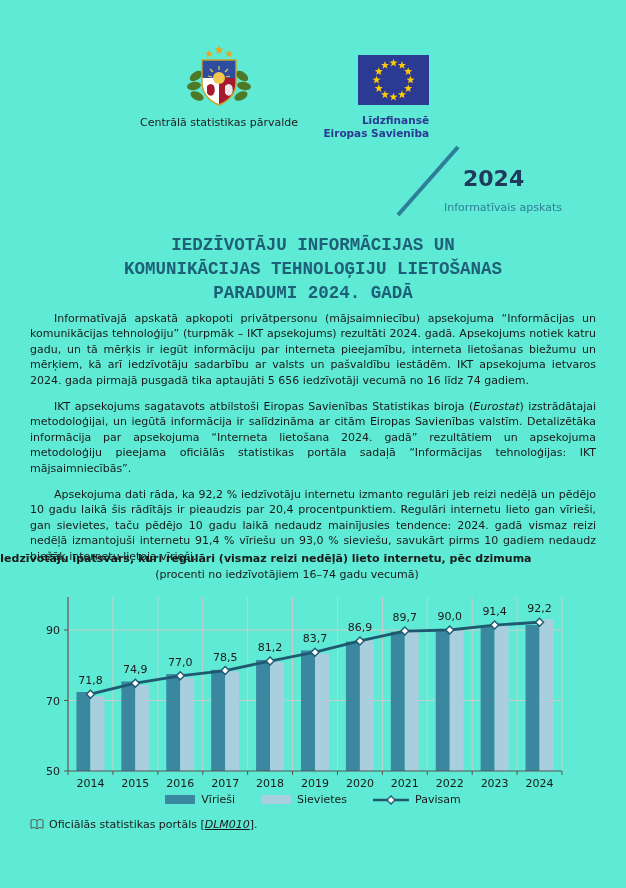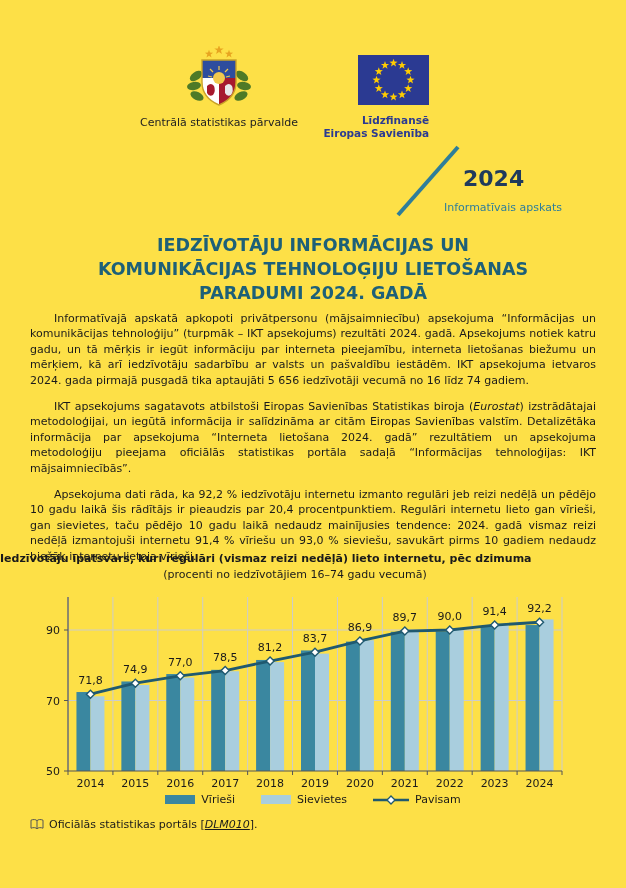--- a/index.html
+++ b/index.html
@@ -1,44 +1,44 @@
 <!DOCTYPE html>
 <html><head>
 <meta charset="utf-8">
 <style>
   html,body{margin:0;padding:0;background:#888;}
   .page{
-    position:relative; width:626px; height:888px; background:#fde047;
+    position:relative; width:626px; height:888px; background:#5eead4;
     margin:0 auto; overflow:hidden;
     font-family:"DejaVu Sans","Liberation Sans",sans-serif; color:#1a1a1a;
   }
   
   .csp-block{position:absolute; left:129px; top:46px; width:180px; text-align:center;}
   .csp-block .caption{margin-top:4px; font-size:11px; color:#222;}
   .eu-block{position:absolute; left:317px; top:55px; width:112px; text-align:right;}
   .eu-caption{margin-top:5px; font-size:10.5px; font-weight:bold; color:#2B3A92; line-height:13px;}
   
   .slash{position:absolute; left:392px; top:142px;}
   .badge-year{position:absolute; left:463px; top:166px; font-size:22px; font-weight:bold; color:#1F3A5C;}
   .badge-sub{position:absolute; left:444px; top:201px; font-size:11px; color:#2E7E9A;}
   
   .title{position:absolute; left:43px; top:233px; width:540px; text-align:center;
-    font-weight:bold; font-size:17.5px; line-height:24px; color:#1D6078;}
+    font-weight:bold; font-size:17.5px; line-height:24px; color:#1D6078;font-family:Liberation Mono, monospace;}
   
   .content{position:absolute; left:30px; top:311px; width:566px;
     font-size:11px; line-height:15.4px; text-align:justify;}
   .content p{margin:0 0 11px 0; text-indent:24px;}
   .italic{font-style:italic;}
   .section-heading{text-align:center; font-weight:bold; font-size:12.5px; color:#000;
     margin:15px 0 10px 0; text-indent:0;}
   
   .chart-title{position:absolute; left:0; top:552px; width:520px; text-align:center;
     font-weight:bold; font-size:11px; white-space:nowrap;}
   .chart-subtitle{position:absolute; left:0; top:568px; width:574px; text-align:center;
-    font-size:11px;margin-left:8px;}
+    font-size:11px;}
   
   #chart-svg{position:absolute; left:0; top:590px;}
   
   .legend{position:absolute; left:0; top:793px; width:626px; display:flex;
     justify-content:center; align-items:center; gap:26px; font-size:11px;}
   .legend-item{display:flex; align-items:center; gap:6px;}
   .swatch{width:30px; height:9px; display:inline-block;}
   .swatch-men{background:#3A87A0;}
   .swatch-women{background:#A9CEDE;}
   

